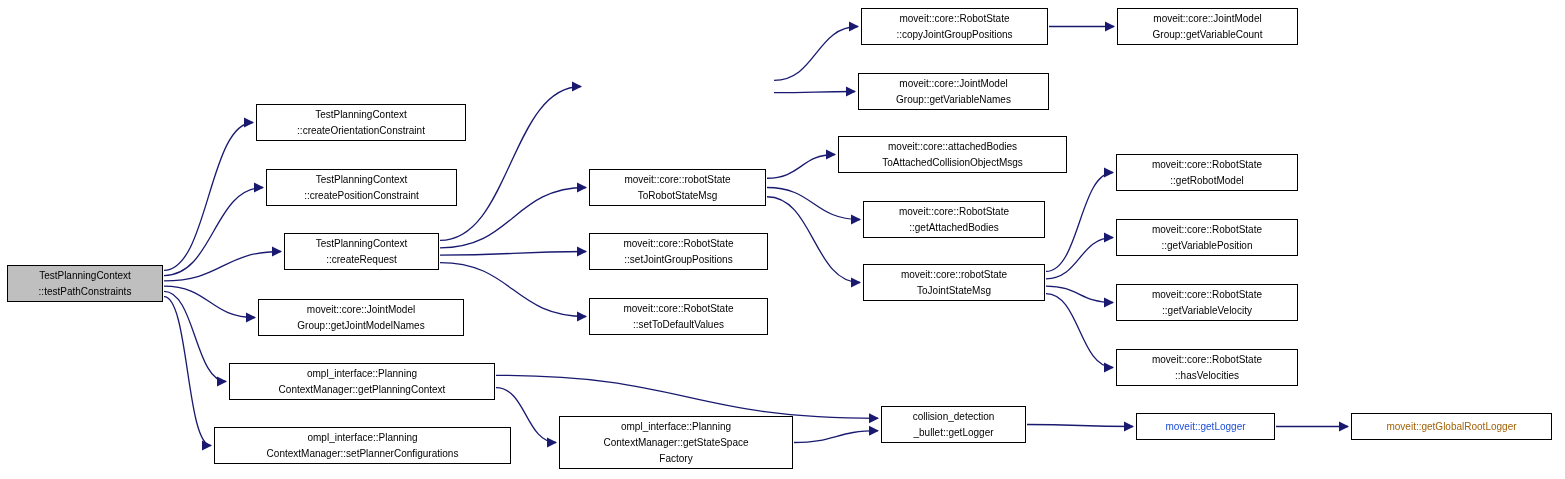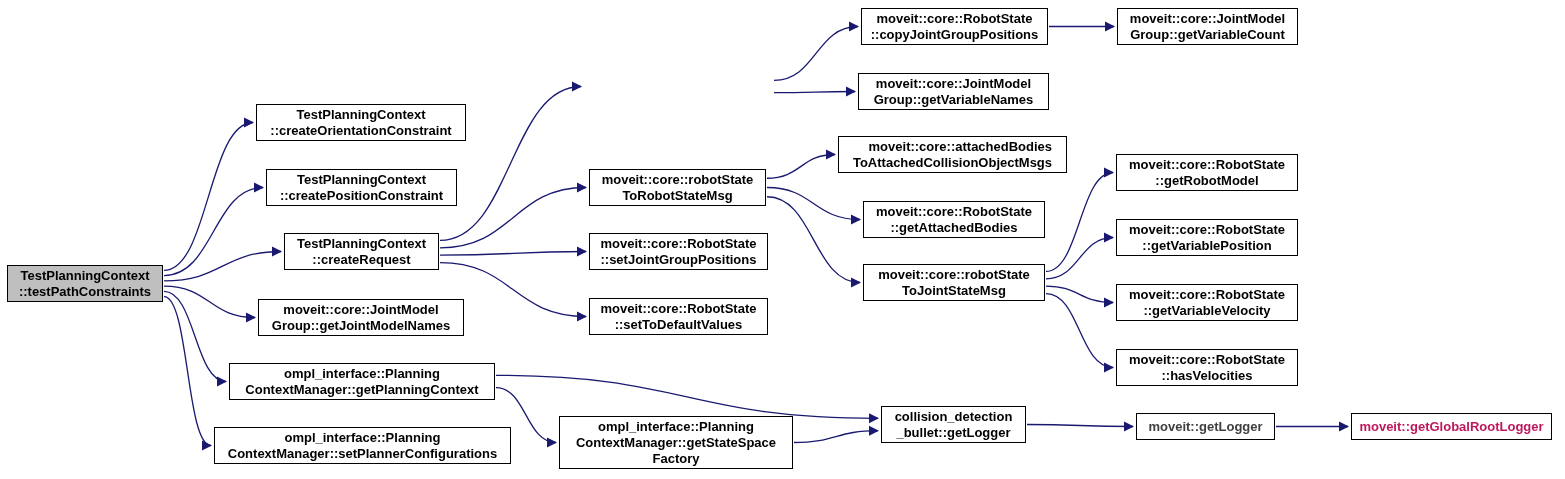--- a/index.html
+++ b/index.html
@@ -19,25 +19,24 @@
   }
   .edge-layer path { stroke-width: 1.3; }
   .node {
     position: absolute;
     border: 1px solid #000;
     display: flex;
     align-items: center;
     justify-content: center;
     text-align: center;
     white-space: pre-line;
-    font-size: 13px;
+    font-size: 10px;
     line-height: 16px;
     padding: 1px 4px;
     cursor: default;
-    font-weight: bold;
   }
 </style>
 </head>
 <body>
 
 <div class="canvas" style="background: rgb(255, 255, 255);">
   <svg class="edge-layer" viewBox="0 0 1565 479" xmlns="http://www.w3.org/2000/svg">
     <defs>
       <marker id="arrowhead" viewBox="0 0 10 10" refX="9" refY="5" markerWidth="8" markerHeight="8" orient="auto">
         <path d="M 0 0 L 10 5 L 0 10 z" fill="#191970"></path>
@@ -92,33 +91,33 @@
 ::setJointGroupPositions</div>
     <div class="node" style="left: 589px; top: 298px; width: 179px; height: 37px; border-color: rgb(0, 0, 0); color: rgb(0, 0, 0); background: rgb(255, 255, 255);">moveit::core::RobotState
 ::setToDefaultValues</div>
     <div class="node" style="left: 559px; top: 416px; width: 234px; height: 53px; border-color: rgb(0, 0, 0); color: rgb(0, 0, 0); background: rgb(255, 255, 255);">ompl_interface::Planning
 ContextManager::getStateSpace
 Factory</div>
     <div class="node" style="left: 861px; top: 8px; width: 187px; height: 37px; border-color: rgb(0, 0, 0); color: rgb(0, 0, 0); background: rgb(255, 255, 255);">moveit::core::RobotState
 ::copyJointGroupPositions</div>
     <div class="node" style="left: 858px; top: 73px; width: 191px; height: 37px; border-color: rgb(0, 0, 0); color: rgb(0, 0, 0); background: rgb(255, 255, 255);">moveit::core::JointModel
 Group::getVariableNames</div>
-    <div class="node" style="left: 838px; top: 136px; width: 229px; height: 37px; border-color: rgb(0, 0, 0); color: rgb(0, 0, 0); background: rgb(255, 255, 255); text-align: right;">moveit::core::attachedBodies
+    <div class="node" style="left: 838px; top: 136px; width: 229px; height: 37px; border-color: rgb(0, 0, 0); color: rgb(0, 0, 0); background: rgb(255, 255, 255);">moveit::core::attachedBodies
 ToAttachedCollisionObjectMsgs</div>
     <div class="node" style="left: 863px; top: 201px; width: 182px; height: 37px; border-color: rgb(0, 0, 0); color: rgb(0, 0, 0); background: rgb(255, 255, 255);">moveit::core::RobotState
 ::getAttachedBodies</div>
     <div class="node" style="left: 863px; top: 264px; width: 182px; height: 37px; border-color: rgb(0, 0, 0); color: rgb(0, 0, 0); background: rgb(255, 255, 255);">moveit::core::robotState
 ToJointStateMsg</div>
     <div class="node" style="left: 881px; top: 406px; width: 145px; height: 37px; border-color: rgb(0, 0, 0); color: rgb(0, 0, 0); background: rgb(255, 255, 255); text-align: center;">collision_detection
 _bullet::getLogger</div>
     <div class="node" style="left: 1117px; top: 8px; width: 181px; height: 37px; border-color: rgb(0, 0, 0); color: rgb(0, 0, 0); background: rgb(255, 255, 255);">moveit::core::JointModel
 Group::getVariableCount</div>
     <div class="node" style="left: 1116px; top: 154px; width: 182px; height: 37px; border-color: rgb(0, 0, 0); color: rgb(0, 0, 0); background: rgb(255, 255, 255);">moveit::core::RobotState
 ::getRobotModel</div>
     <div class="node" style="left: 1116px; top: 219px; width: 182px; height: 37px; border-color: rgb(0, 0, 0); color: rgb(0, 0, 0); background: rgb(255, 255, 255);">moveit::core::RobotState
 ::getVariablePosition</div>
     <div class="node" style="left: 1116px; top: 284px; width: 182px; height: 37px; border-color: rgb(0, 0, 0); color: rgb(0, 0, 0); background: rgb(255, 255, 255);">moveit::core::RobotState
 ::getVariableVelocity</div>
     <div class="node" style="left: 1116px; top: 349px; width: 182px; height: 37px; border-color: rgb(0, 0, 0); color: rgb(0, 0, 0); background: rgb(255, 255, 255);">moveit::core::RobotState
 ::hasVelocities</div>
-    <div class="node" style="left: 1136px; top: 413px; width: 139px; height: 27px; border-color: rgb(0, 0, 0); color: #404040; background: rgb(255, 255, 255);">moveit::getLogger</div>
-    <div class="node" style="left: 1351px; top: 413px; width: 201px; height: 27px; border-color: rgb(0, 0, 0); color: #be185d; background: rgb(255, 255, 255);">moveit::getGlobalRootLogger</div>
+    <div class="node" style="left: 1136px; top: 413px; width: 139px; height: 27px; border-color: rgb(0, 0, 0); color: #1d4ed8; background: rgb(255, 255, 255);">moveit::getLogger</div>
+    <div class="node" style="left: 1351px; top: 413px; width: 201px; height: 27px; border-color: rgb(0, 0, 0); color: #a16207; background: rgb(255, 255, 255);">moveit::getGlobalRootLogger</div>
   </div>
 
 </body></html>

